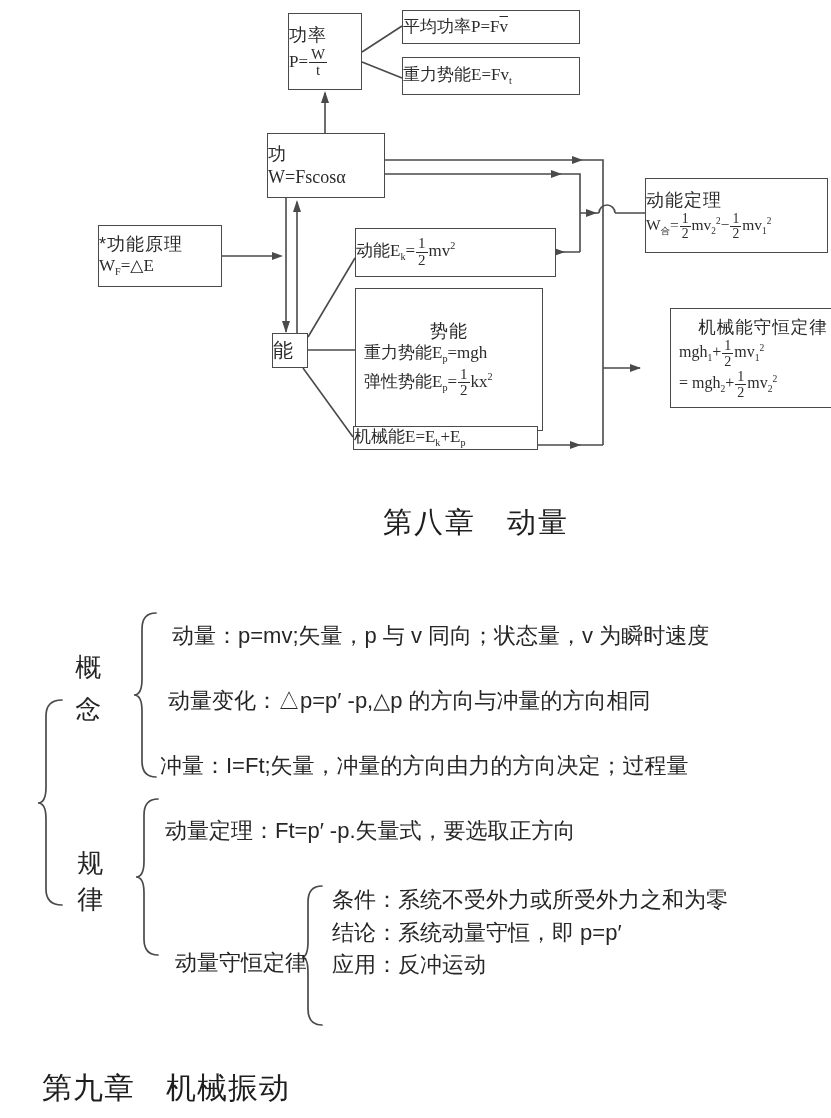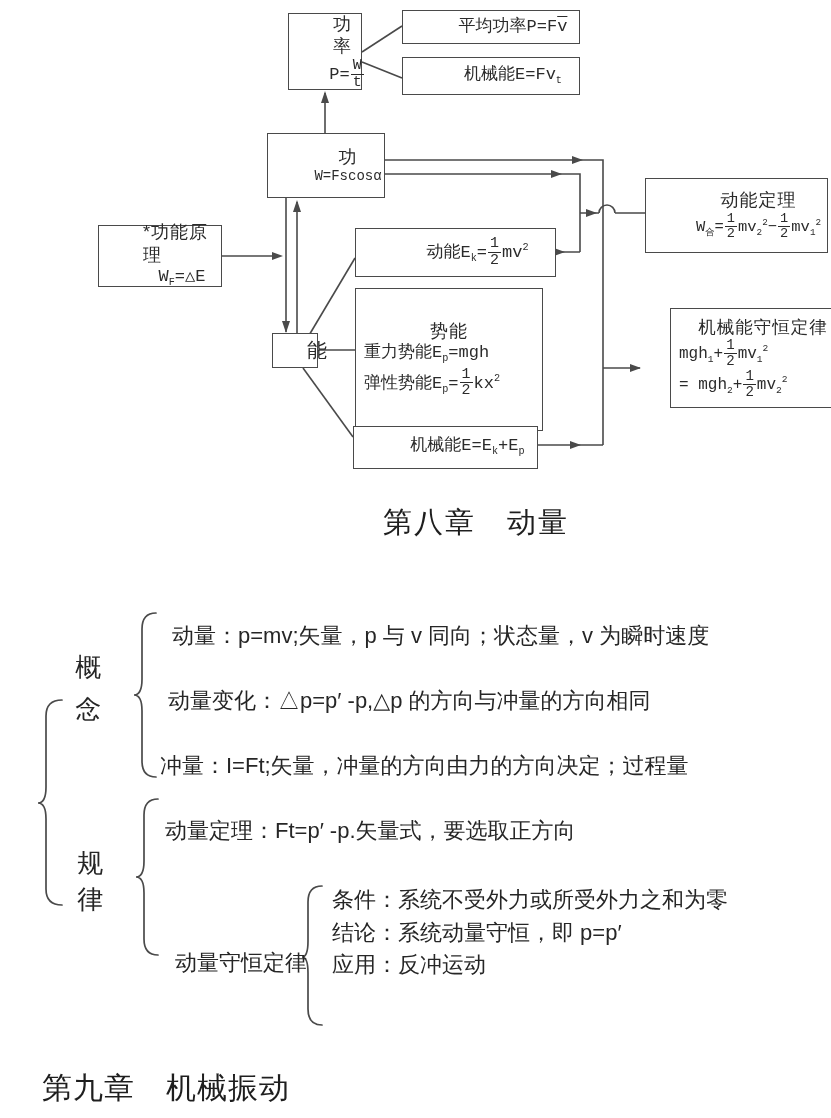--- a/index.html
+++ b/index.html
@@ -3,40 +3,40 @@
 <meta charset="utf-8">
 <style>
   :root { --ink:#2b2b2b; --line:#4a4a4a; --bg:#ffffff; }
   html,body { margin:0; padding:0; background:#fff; }
   body { font-family:"Liberation Sans", sans-serif; color:var(--ink); }
   .canvas { position:relative; width:831px; height:1118px; background:var(--bg); overflow:hidden; }
   .wires { position:absolute; left:0; top:0; z-index:0; }
 
   
   .box { position:absolute; z-index:1; box-sizing:border-box; border:1.6px solid var(--line);
-         background:var(--bg); display:flex; flex-direction:column; align-items:center;
-         justify-content:center; line-height:1.25;padding-left:44px; }
+         background:var(--bg); display:flex; flex-direction:column; align-items:flex-start;
+         justify-content:center; line-height:1.25; }
   .box .ttl { font-size:18px; letter-spacing:1px; }
-  .formula { font-family:Liberation Mono, monospace; font-size:17px; white-space:nowrap; }
+  .formula { font-family:Liberation Serif, serif; font-size:17px; white-space:nowrap; }
   .formula sub { font-size:0.6em; } .formula sup { font-size:0.6em; }
   .frac { display:inline-block; vertical-align:middle; text-align:center; font-size:0.88em; line-height:1.05; margin:0 1px; }
   .frac .num { display:block; border-bottom:1.3px solid var(--ink); padding:0 2px; }
   .frac .den { display:block; padding:0 2px; }
   .ovl { text-decoration:overline; }
 
   .b-power   { left:288px; top:13px;  width:74px;  height:77px; }
   .b-avg     { left:402px; top:10px;  width:178px; height:34px; }
   .b-inst    { left:402px; top:57px;  width:178px; height:38px; }
   .b-work    { left:267px; top:133px; width:118px; height:65px; }
   .b-prin    { left:98px;  top:225px; width:124px; height:62px; font-size:17px; }
   .b-energy  { left:272px; top:333px; width:36px;  height:35px; font-size:20px; }
   .b-kin     { left:355px; top:228px; width:201px; height:49px; }
   .b-pot     { left:355px; top:288px; width:188px; height:143px; align-items:flex-start; padding:12px 8px; }
   .b-pot .ttl { align-self:center; }
-  .b-mech    { left:353px; top:426px; width:185px; height:43px; }
+  .b-mech    { left:353px; top:426px; width:185px; height:24px; }
   .b-ket     { left:645px; top:178px; width:183px; height:75px; }
   .b-ket .formula { font-size:15.5px; }
   .b-cons    { left:670px; top:308px; width:186px; height:100px; align-items:flex-start; padding:2px 8px; }
   .b-cons .ttl { font-size:17.5px; align-self:center; }
   .b-cons .formula { font-size:16px; }
 
   .chapter { position:absolute; z-index:1; white-space:nowrap; color:#1e1e1e; }
   .ch8 { left:383px; top:503px; font-size:29px; letter-spacing:2px; }
   .ch9 { left:18px; top:1068px; font-size:30px; letter-spacing:1px;margin-left:24px; }
 
@@ -94,26 +94,26 @@
   <div class="box b-power">
     <div class="ttl">功率</div>
     <div class="formula"><span>P=</span><span class="frac"><span class="num">W</span><span class="den">t</span></span></div>
   </div>
 
   <div class="box b-avg">
     <div class="formula"><span>平均功率P=F</span><span class="ovl">v</span></div>
   </div>
 
   <div class="box b-inst">
-    <div class="formula"><span>机械能E=F</span><span>v</span><sub>t</sub></div>
+    <div class="formula"><span>重力势能E=F</span><span>v</span><sub>t</sub></div>
   </div>
 
   <div class="box b-work">
     <div class="ttl">功</div>
-    <div class="formula" style="font-size:14px"><span>W=Fscosα</span></div>
+    <div class="formula" style="font-size:18px"><span>W=Fscosα</span></div>
   </div>
 
   <div class="box b-prin">
     <div class="ttl" style="font-size:18px">*功能原理</div>
     <div class="formula"><span>W</span><sub>F</sub><span>=△E</span></div>
   </div>
 
   <div class="box b-energy">
     <div>能</div>
   </div>

